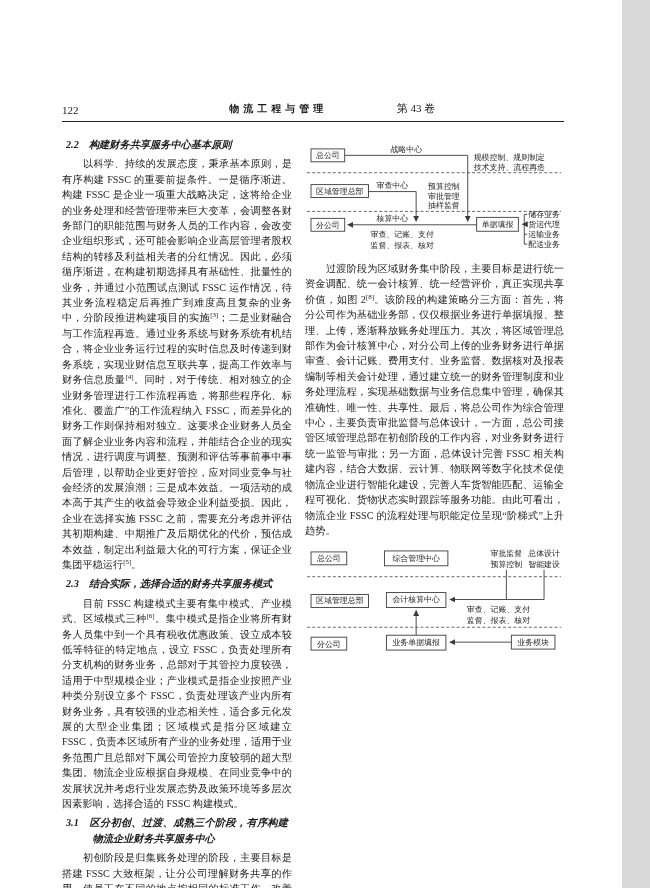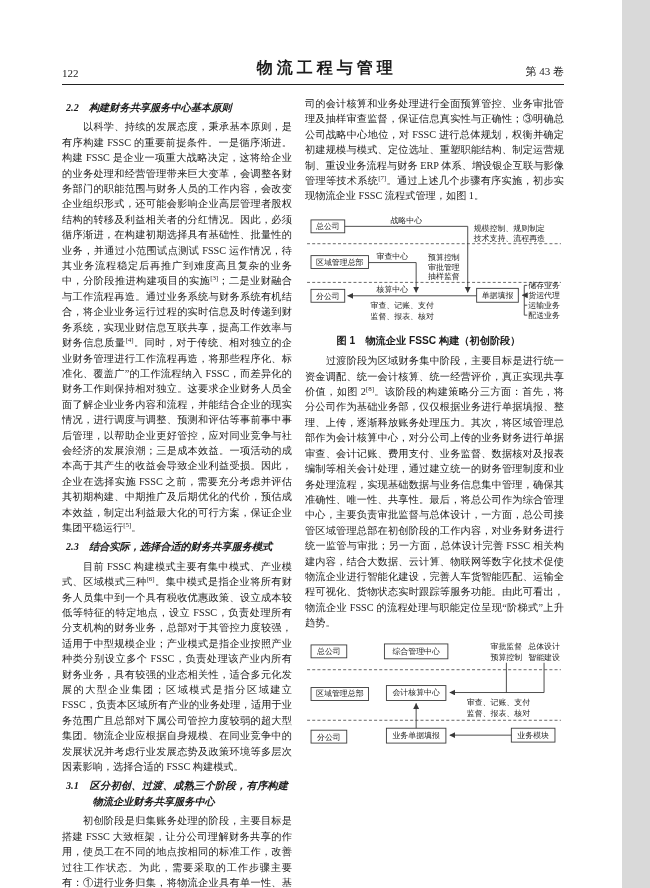--- a/index.html
+++ b/index.html
@@ -4,22 +4,22 @@
 <style>
   html,body{margin:0;padding:0;background:#d9d9d9;}
   .page{
     width:622px;height:888px;background:#ffffff;position:relative;
     box-sizing:border-box;padding:58px 58px 15px 62px;
     font-family:"Liberation Serif","DejaVu Serif",serif;color:#1c1c1c;
     overflow:hidden;
   }
   .header{display:flex;align-items:flex-end;font-size:11px;padding-bottom:5px;border-bottom:1.6px solid #222;}
   .header .hl{flex:1;text-align:left;}
-  .header .hc{flex:1;text-align:right;font-weight:bold;font-size:16px;letter-spacing:4px;font-family:"Liberation Sans","DejaVu Sans",sans-serif;}
-  .header .hr{flex:1;text-align:right;}
+  .header .hc{flex:1;text-align:left;font-weight:bold;font-size:10px;letter-spacing:4px;font-family:"Liberation Sans","DejaVu Sans",sans-serif;}
+  .header .hr{flex:1;margin-top:43px;}
   .columns{display:flex;gap:13px;margin-top:11px;}
   .col{width:259px;font-size:10.2px;line-height:15.4px;text-align:justify;}
   p{margin:0;text-indent:2.05em;}
   p.no-indent{text-indent:0;}
   sup{font-size:7px;line-height:0;vertical-align:super;}
   .h-kai{font-weight:bold;font-style:italic;margin:4px;text-indent:0;}
   .h-kai.hang{padding-left:2.6em;text-indent:-2.6em;}
   .h-hei{font-weight:bold;font-style:normal;margin:0;text-indent:0;font-family:"Liberation Sans","DejaVu Sans",sans-serif;}
   figure{margin:5px 12px 0 0;}
   .fig-caption{text-align:center;font-weight:bold;font-size:10.2px;margin:1px 0 5px 0;
@@ -47,21 +47,20 @@
     <div class="col">
       <p class="h-kai">2.2　构建财务共享服务中心基本原则</p>
       <p>以科学、持续的发展态度，秉承基本原则，是有序构建 FSSC 的重要前提条件。一是循序渐进。构建 FSSC 是企业一项重大战略决定，这将给企业的业务处理和经营管理带来巨大变革，会调整各财务部门的职能范围与财务人员的工作内容，会改变企业组织形式，还可能会影响企业高层管理者股权结构的转移及利益相关者的分红情况。因此，必须循序渐进，在构建初期选择具有基础性、批量性的业务，并通过小范围试点测试 FSSC 运作情况，待其业务流程稳定后再推广到难度高且复杂的业务中，分阶段推进构建项目的实施<sup>[3]</sup>；二是业财融合与工作流程再造。通过业务系统与财务系统有机结合，将企业业务运行过程的实时信息及时传递到财务系统，实现业财信息互联共享，提高工作效率与财务信息质量<sup>[4]</sup>。同时，对于传统、相对独立的企业财务管理进行工作流程再造，将那些程序化、标准化、覆盖广”的工作流程纳入 FSSC，而差异化的财务工作则保持相对独立。这要求企业财务人员全面了解企业业务内容和流程，并能结合企业的现实情况，进行调度与调整、预测和评估等事前事中事后管理，以帮助企业更好管控，应对同业竞争与社会经济的发展浪潮；三是成本效益。一项活动的成本高于其产生的收益会导致企业利益受损。因此，企业在选择实施 FSSC 之前，需要充分考虑并评估其初期构建、中期推广及后期优化的代价，预估成本效益，制定出利益最大化的可行方案，保证企业集团平稳运行<sup>[5]</sup>。</p>
       <p class="h-kai">2.3　结合实际，选择合适的财务共享服务模式</p>
       <p>目前 FSSC 构建模式主要有集中模式、产业模式、区域模式三种<sup>[6]</sup>。集中模式是指企业将所有财务人员集中到一个具有税收优惠政策、设立成本较低等特征的特定地点，设立 FSSC，负责处理所有分支机构的财务业务，总部对于其管控力度较强，适用于中型规模企业；产业模式是指企业按照产业种类分别设立多个 FSSC，负责处理该产业内所有财务业务，具有较强的业态相关性，适合多元化发展的大型企业集团；区域模式是指分区域建立 FSSC，负责本区域所有产业的业务处理，适用于业务范围广且总部对下属公司管控力度较弱的超大型集团。物流企业应根据自身规模、在同业竞争中的发展状况并考虑行业发展态势及政策环境等多层次因素影响，选择合适的 FSSC 构建模式。</p>
       <p class="h-kai hang">3.1　区分初创、过渡、成熟三个阶段，有序构建物流企业财务共享服务中心</p>
       <p>初创阶段是归集账务处理的阶段，主要目标是搭建 FSSC 大致框架，让分公司理解财务共享的作用，使员工在不同的地点按相同的标准工作，改善过往工作状态。为此，需要采取的工作步骤主要有：①进行业务归集，将物流企业具有单一性、基础性、批量性等特征的储存、运输、货运代理及配送等业务纳入 FSSC。同时，确立分公司为核算中心，由业务专员对分公司的主营业务进行分类并填写单据，交由分公司核算中心进行会计记账、业务核对、单据审查、支付办理、流程监督等一系列会计活动；②设立区域管理总部为审查中心，主要对分公</p>
     </div>
 
     <div class="col">
-      <p class="no-indent">司的会计核算和业务处理进行全面预算管控、业务审批管理及抽样审查监督，保证信息真实性与正确性；③明确总公司战略中心地位，对 FSSC 进行总体规划，权衡并确定初建规模与模式、定位选址、重塑职能结构、制定运营规制、重设业务流程与财务 ERP 体系、增设银企互联与影像管理等技术系统<sup>[7]</sup>。通过上述几个步骤有序实施，初步实现物流企业 FSSC 流程式管理，如图 1。</p>
 
       <figure>
         <svg width="258" height="123" viewBox="0 0 260 124">
           <defs>
             <marker id="ar1" markerWidth="7" markerHeight="7" refX="5.5" refY="3" orient="auto" markerUnits="userSpaceOnUse">
               <path d="M0,0 L6,3 L0,6 z" fill="#3a3a3a"></path>
             </marker>
           </defs>
 
           <line class="dash" x1="2" y1="35" x2="258" y2="35"></line>
@@ -95,21 +94,20 @@
           <line x1="221" y1="77" x2="221" y2="107"></line>
           <line x1="221" y1="77" x2="224" y2="77"></line>
           <line x1="221" y1="87" x2="224" y2="87"></line>
           <line x1="221" y1="97" x2="224" y2="97"></line>
           <line x1="221" y1="107" x2="224" y2="107"></line>
           <text x="225" y="80">储存业务</text>
           <text x="225" y="90">货运代理</text>
           <text x="225" y="100">运输业务</text>
           <text x="225" y="110">配送业务</text>
         </svg>
-        <figcaption class="fig-caption">图 1　物流企业 FSSC 构建（初创阶段）</figcaption>
       </figure>
 
       <p>过渡阶段为区域财务集中阶段，主要目标是进行统一资金调配、统一会计核算、统一经营评价，真正实现共享价值，如图 2<sup>[8]</sup>。该阶段的构建策略分三方面：首先，将分公司作为基础业务部，仅仅根据业务进行单据填报、整理、上传，逐渐释放账务处理压力。其次，将区域管理总部作为会计核算中心，对分公司上传的业务财务进行单据审查、会计记账、费用支付、业务监督、数据核对及报表编制等相关会计处理，通过建立统一的财务管理制度和业务处理流程，实现基础数据与业务信息集中管理，确保其准确性、唯一性、共享性。最后，将总公司作为综合管理中心，主要负责审批监督与总体设计，一方面，总公司接管区域管理总部在初创阶段的工作内容，对业务财务进行统一监管与审批；另一方面，总体设计完善 FSSC 相关构建内容，结合大数据、云计算、物联网等数字化技术促使物流企业进行智能化建设，完善人车货智能匹配、运输全程可视化、货物状态实时跟踪等服务功能。由此可看出，物流企业 FSSC 的流程处理与职能定位呈现“阶梯式”上升趋势。</p>
 
       <figure>
         <svg width="258" height="117" viewBox="0 0 260 118">
           <defs>
             <marker id="ar2" markerWidth="7" markerHeight="7" refX="5.5" refY="3" orient="auto" markerUnits="userSpaceOnUse">
               <path d="M0,0 L6,3 L0,6 z" fill="#3a3a3a"></path>
             </marker>

